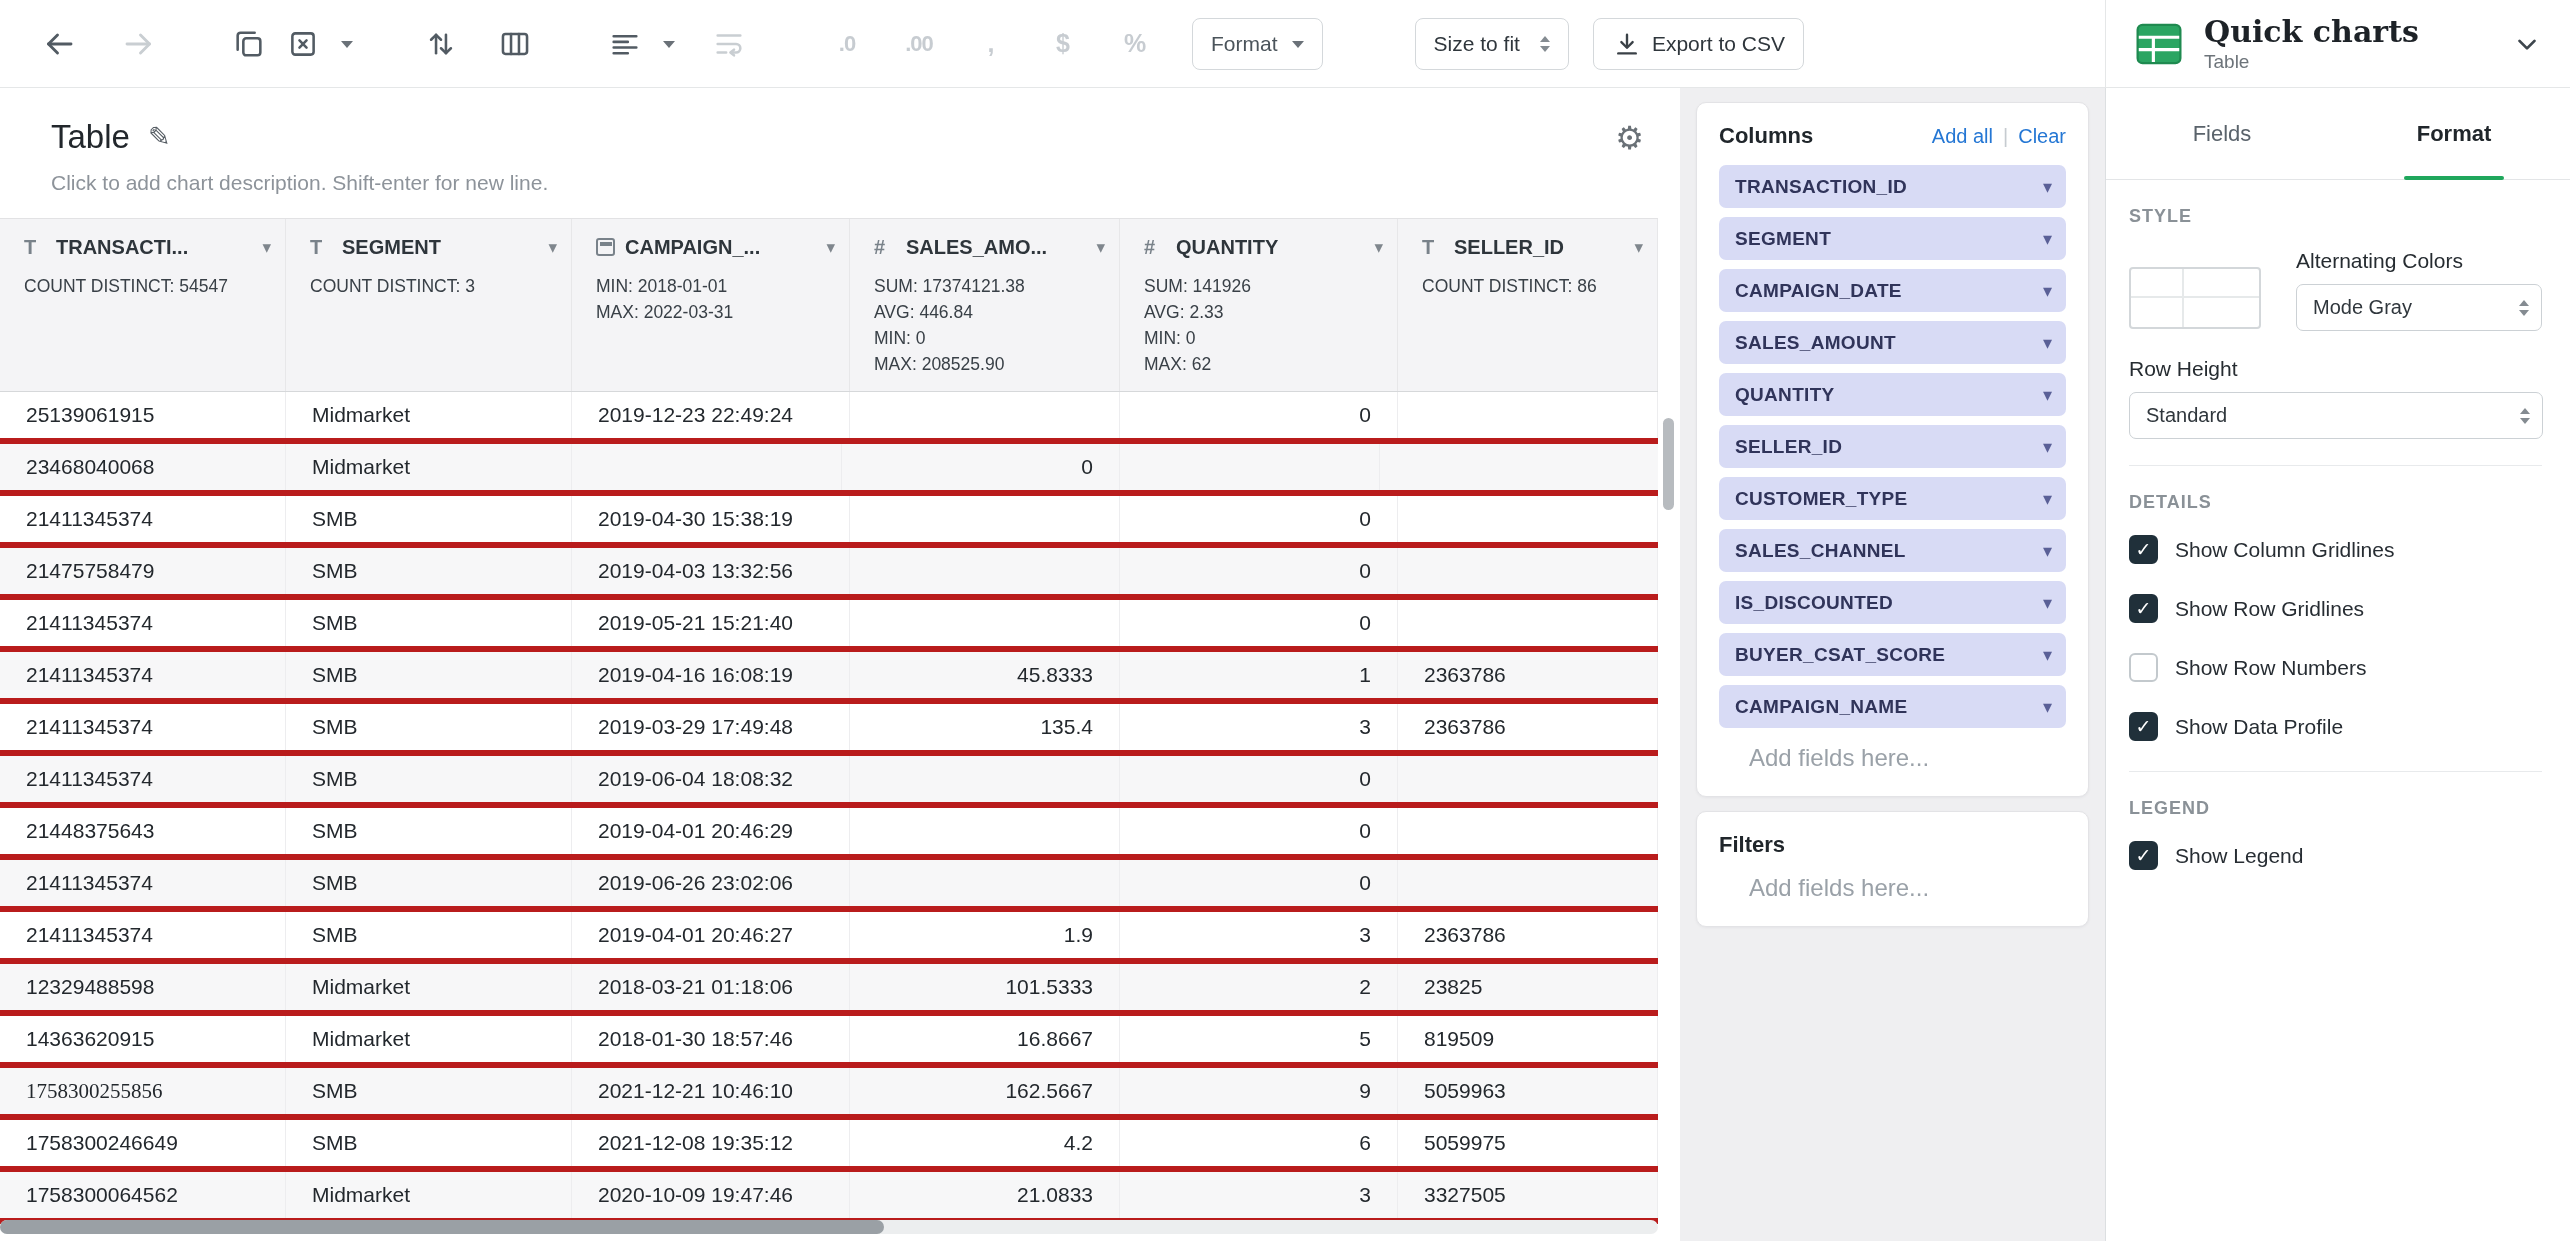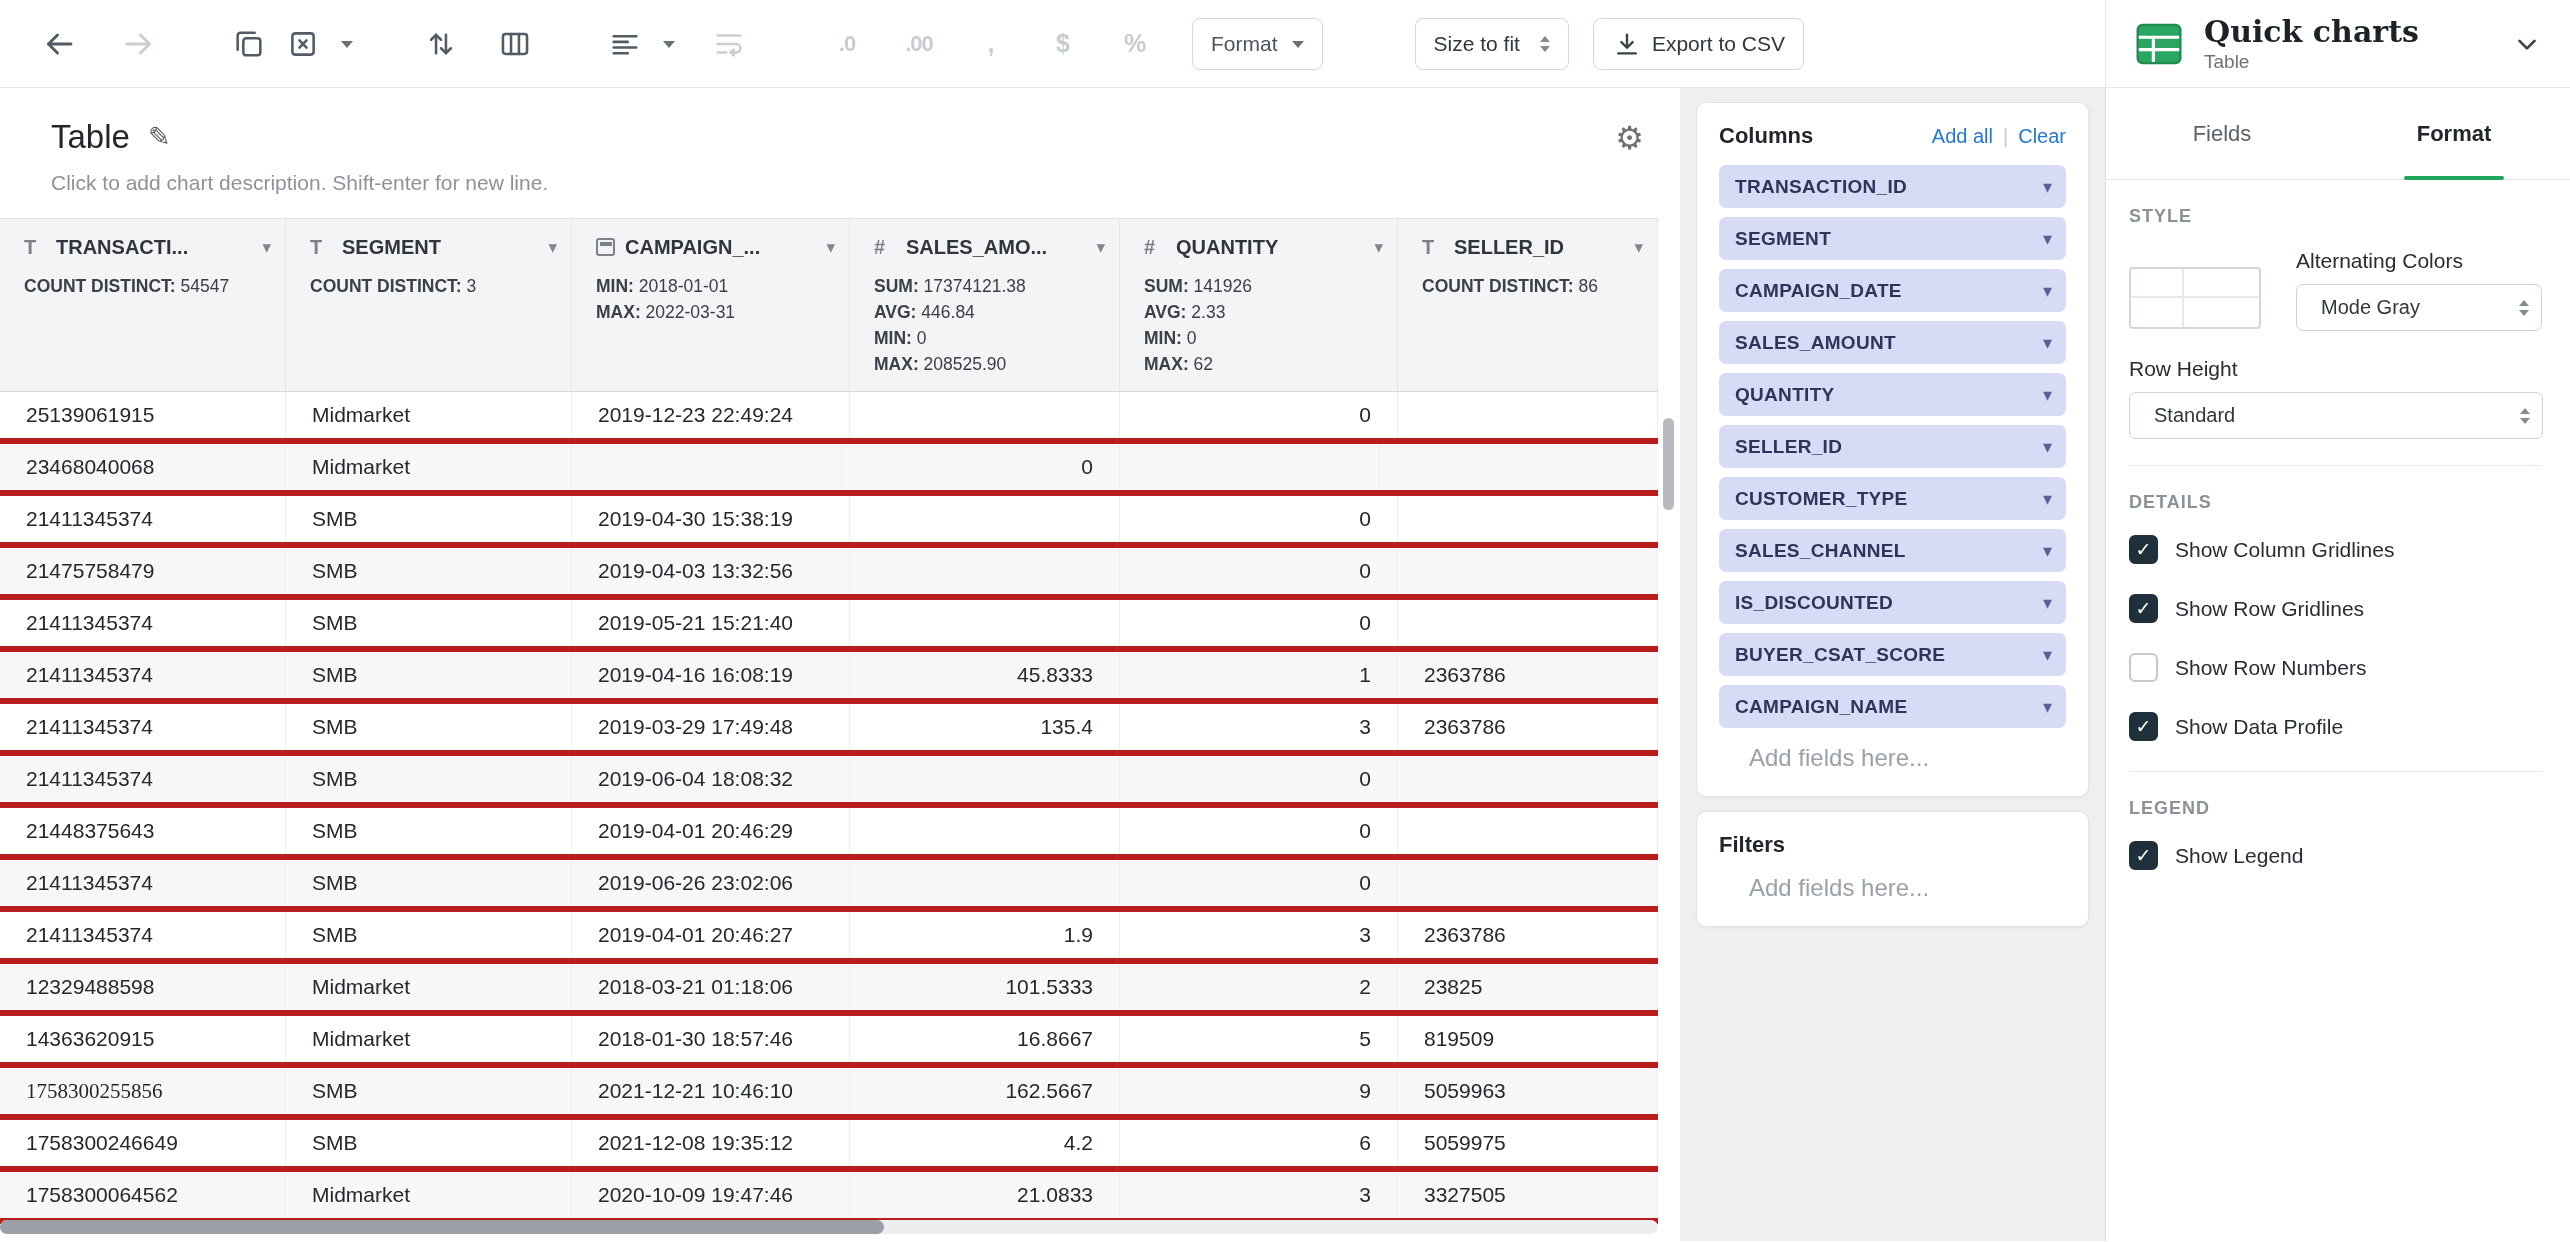--- a/index.html
+++ b/index.html
@@ -56,21 +56,21 @@
   .thead{display:flex;background:#f4f4f6;border-top:1px solid #e2e2e4;border-bottom:1px solid #d6d8da}
   .th{padding:6px 0 14px;border-right:1px solid #e7e7e9}
   .th-top{display:flex;align-items:center;height:44px;padding:0 14px 0 24px;gap:10px}
   .type-glyph{font-size:20px;font-weight:700;color:#79828a;flex:none;width:22px}
   .type-date{width:19px;height:18px;border:2px solid #79828a;border-radius:3px;position:relative;flex:none}
   .type-date::before{content:"";position:absolute;left:1.5px;right:1.5px;top:2px;height:3.5px;background:#79828a}
   .th-label{font-size:20px;font-weight:700;color:#2e353b;white-space:nowrap;overflow:hidden}
   .th-caret{margin-left:auto;font-size:17px;color:#7f868d;cursor:pointer}
   .th-profile{padding:4px 14px 0 24px}
   .stat{font-size:17.5px;line-height:26px;color:#394047;white-space:nowrap}
-  .stat b{font-weight:700}
+  .stat b{font-weight:400}
   .tr{display:flex;height:52px;background:#fff;border-bottom:6px solid #b91c1c}
   .tr.alt{background:#f7f7f8}
   .td{padding:0 26px;display:flex;align-items:center;font-size:21px;color:#23282d;
       border-right:1px solid #ededef;white-space:nowrap;overflow:hidden}
   .td.num{justify-content:flex-end}
   .htrack{position:absolute;left:0;bottom:7px;width:1658px;height:14px;background:#eceeef;border-radius:7px}
   .hthumb{width:884px;height:14px;background:#9aa0a5;border-radius:7px;cursor:pointer}
   .vthumb{position:absolute;right:6px;top:330px;width:11px;height:92px;background:#b7bbbf;border-radius:6px;cursor:pointer}
 
   
@@ -98,21 +98,21 @@
   .panel-body{padding:26px 28px 0 23px}
   .sec-head{font-size:18px;font-weight:700;color:#8a9197;letter-spacing:1px;margin-bottom:22px}
   .style-row{display:flex;margin-bottom:26px}
   .preview{width:132px;height:62px;border:2px solid #d3d7da;border-radius:4px;background:#fff;overflow:hidden;margin-top:18px}
   .pv-row{height:50%;border-bottom:2px solid #e6e9ea;position:relative}
   .pv-row:last-child{border-bottom:none}
   .pv-row::before{content:"";position:absolute;left:40%;top:0;bottom:0;width:2px;background:#e6e9ea}
   .alt-col{margin-left:auto;width:246px}
   .fld-label{font-size:21px;color:#262c31;margin-bottom:11px}
   .select{height:47px;border:1.5px solid #ccd1d5;border-radius:7px;display:flex;align-items:center;
-          padding:0 12px 0 24px;font-size:20px;color:#30373d;cursor:pointer;background:#fff}
+          padding:0 12px 0 16px;font-size:20px;color:#30373d;cursor:pointer;background:#fff}
   .select.wide{width:414px}
   .divider{border:none;border-top:1.5px solid #e8eaec;margin:26px 0 26px}
   .check-row{display:flex;align-items:center;gap:17px;margin-bottom:30px;cursor:pointer}
   .cb{width:29px;height:29px;border:2px solid #c3c9cd;border-radius:6px;background:#fff;display:flex;
       align-items:center;justify-content:center;font-size:19px;color:#fff;flex:none}
   .cb.checked{background:#20303a;border-color:#20303a}
   .cb-label{font-size:21px;color:#272d33}
 </style>
 </head>
 <body>

